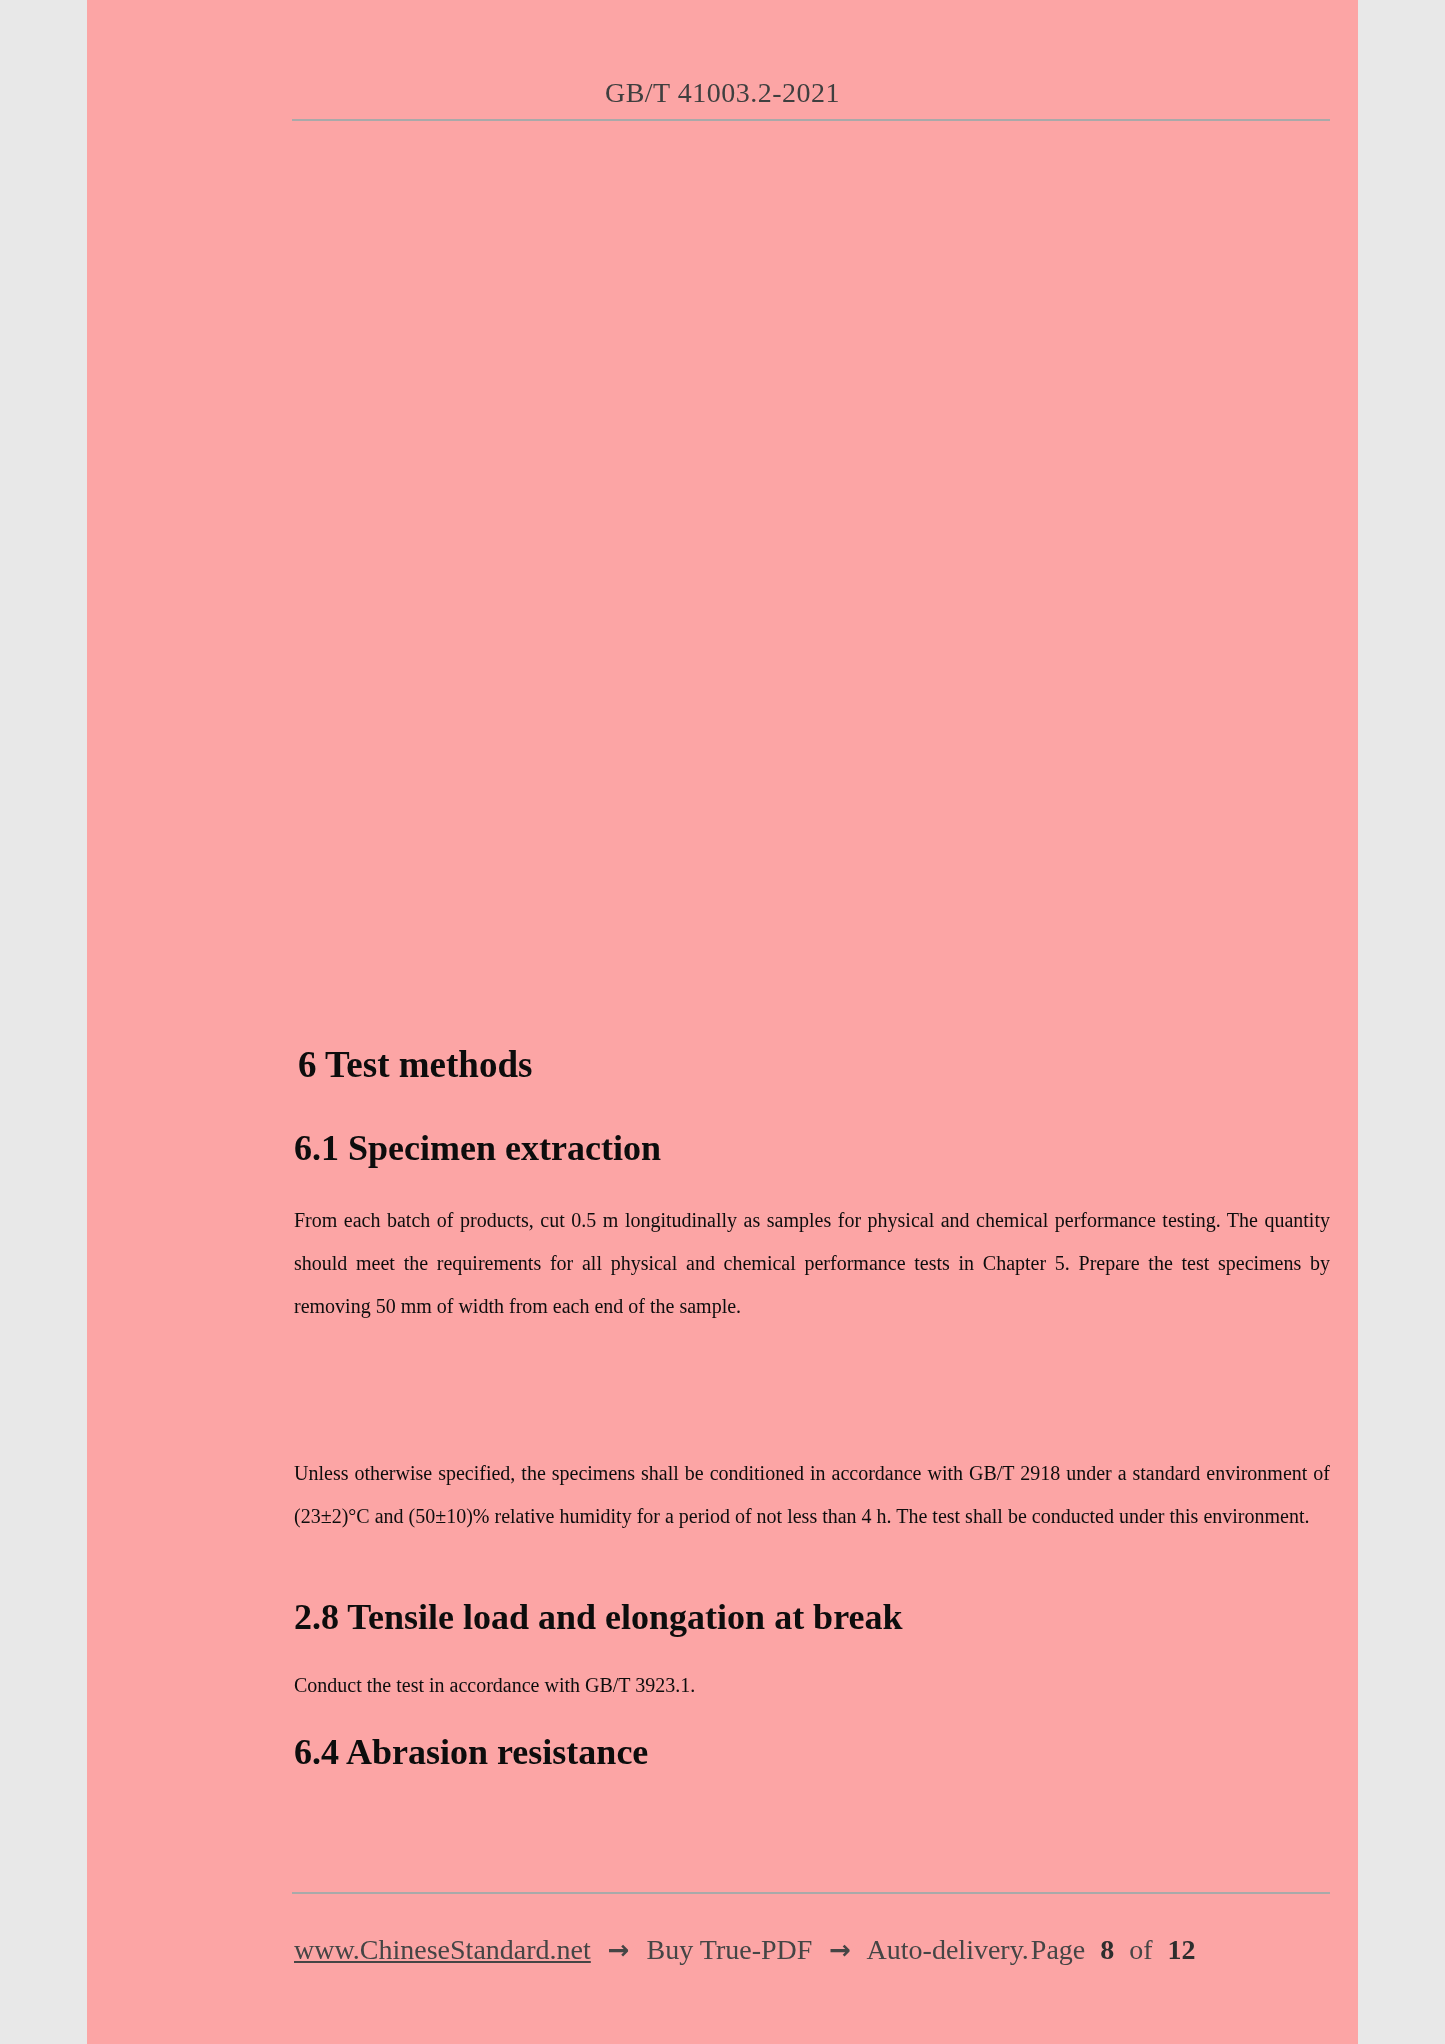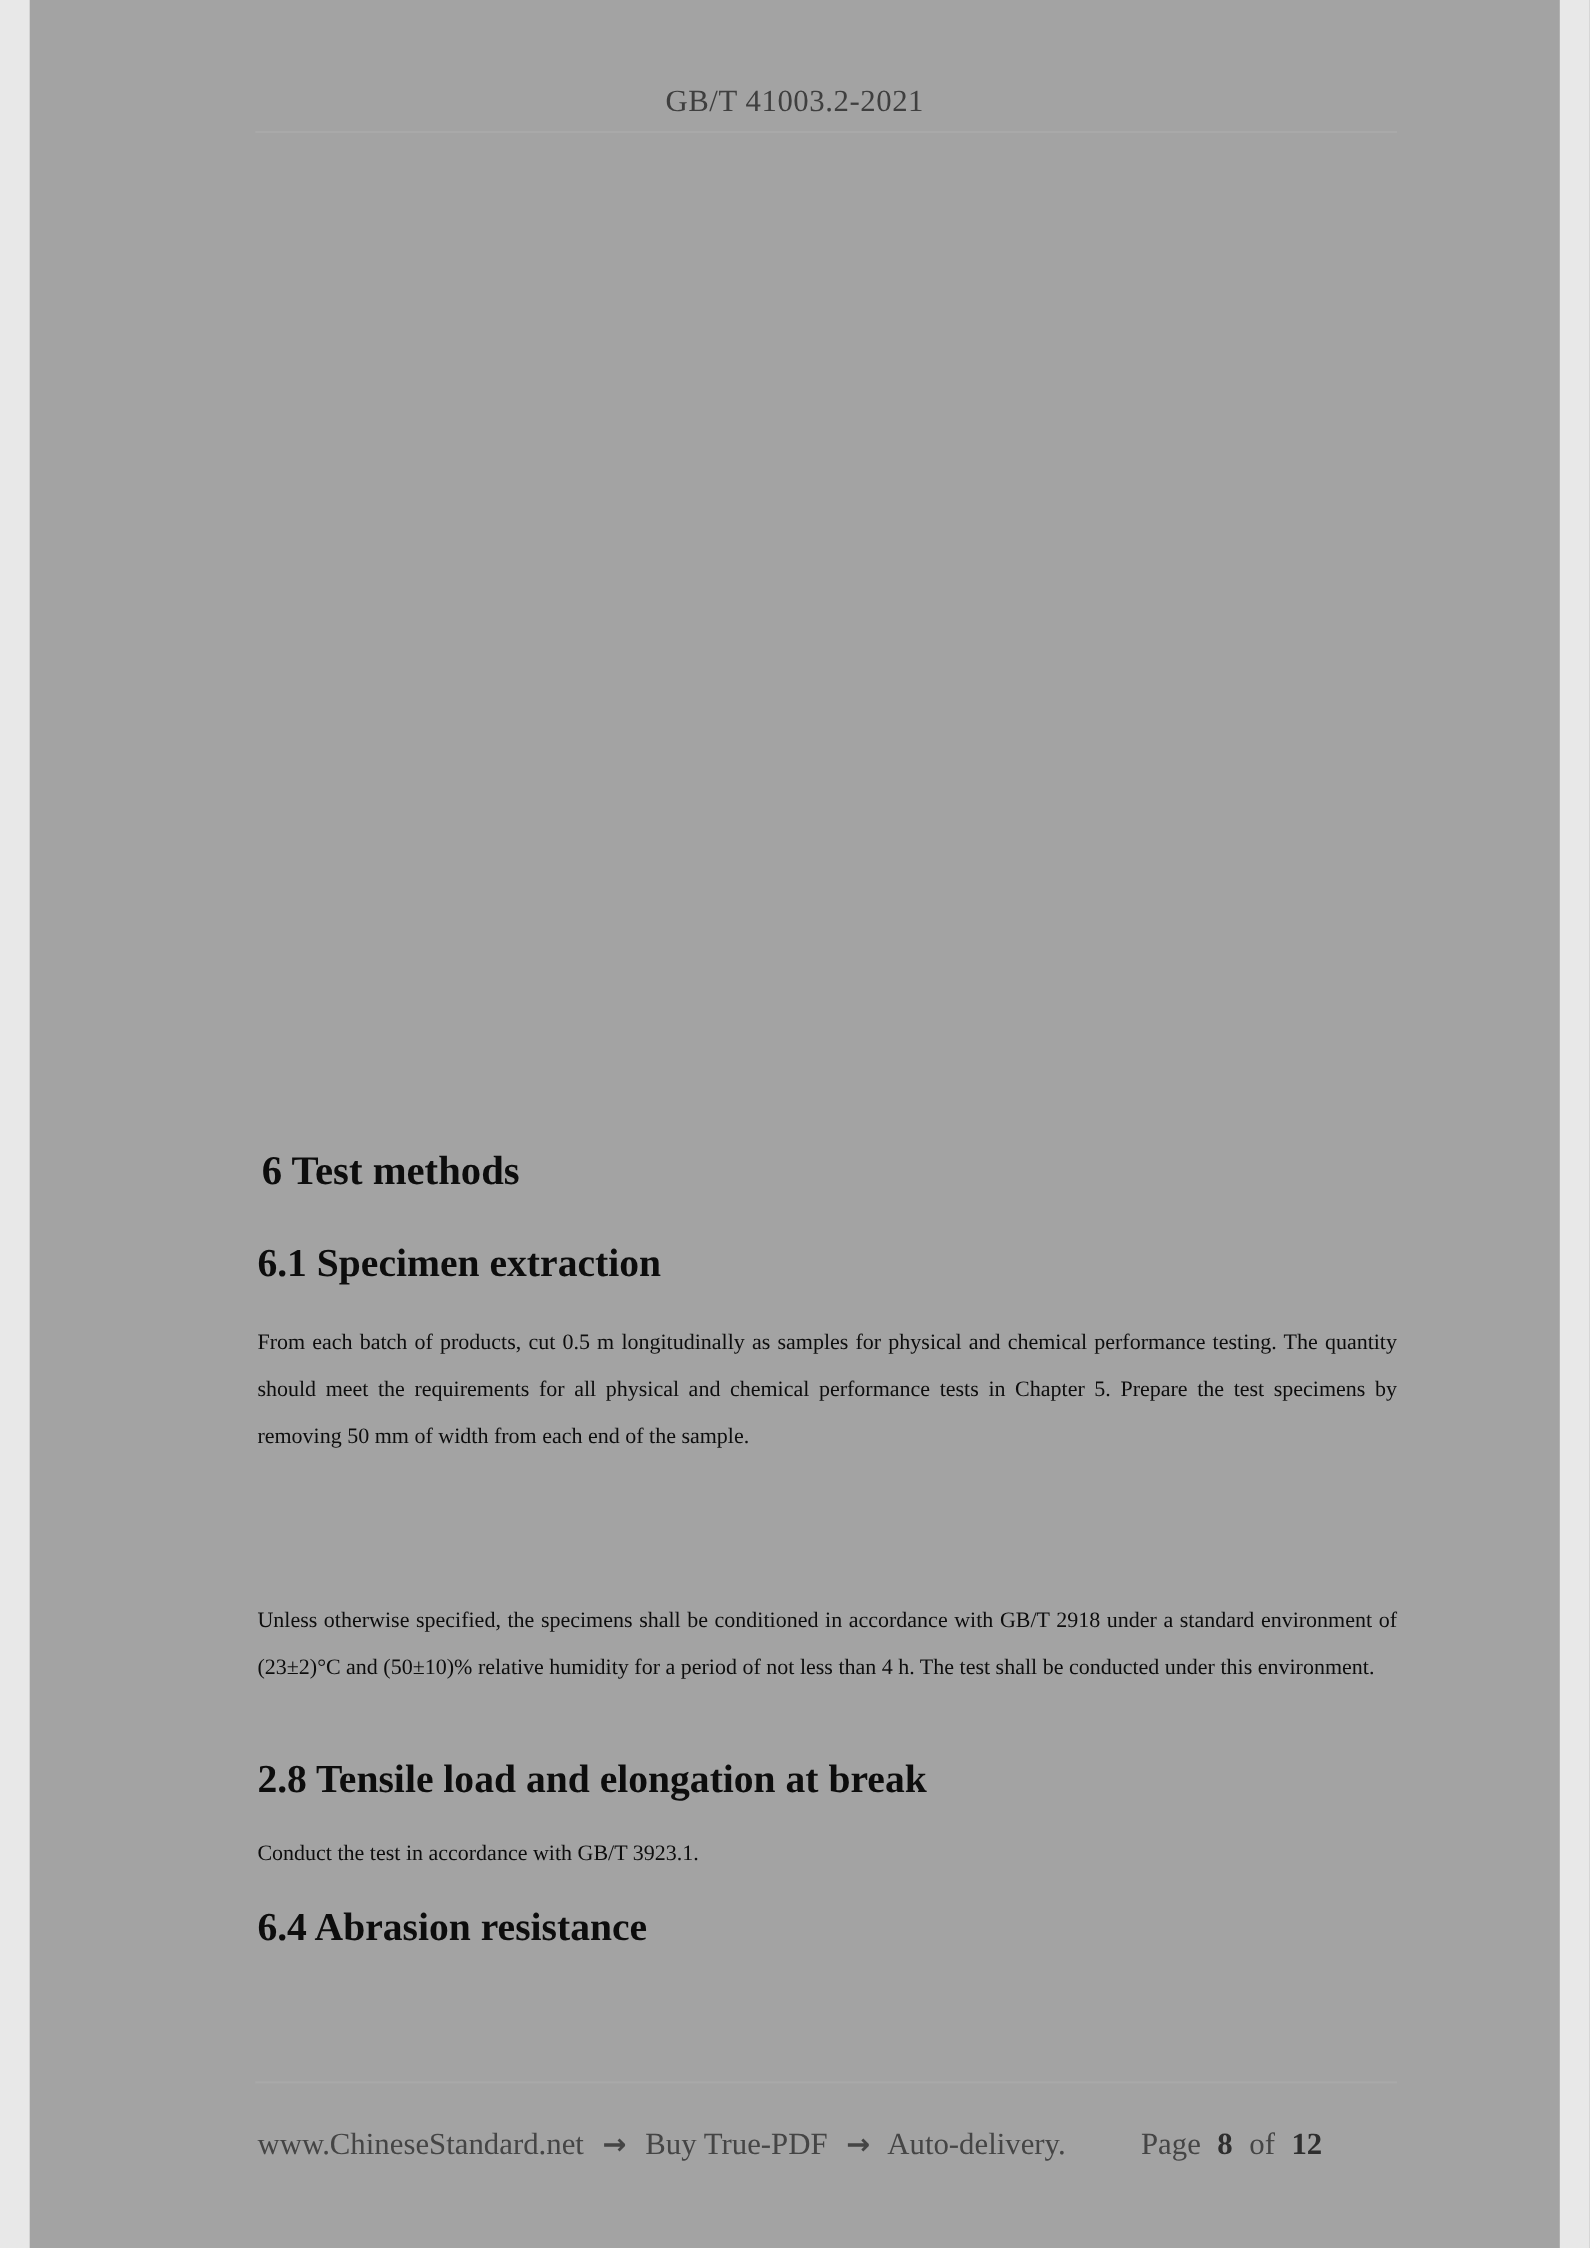--- a/index.html
+++ b/index.html
@@ -1,21 +1,21 @@
 <!DOCTYPE html>
 <html><head>
 <meta charset="utf-8">
 <style>
   html, body { margin: 0; padding: 0; background: #e8e8e8; }
   .page {
     position: relative;
-    width: 1391px;
+    width: 1271px;
     height: 2044px;
     margin: 0 auto;
-    background: #a3a3a3;
+    background: #fca5a5;
     font-family: "Liberation Serif", serif;
     overflow: hidden;
   }
   .header-title {
     position: absolute;
     top: 76px;
     left: 0;
     width: 100%;
     text-align: center;
     font-size: 28px;
@@ -78,20 +78,21 @@
     display: flex;
     justify-content: space-between;
     align-items: baseline;
     font-size: 28px;
     line-height: 40px;
     color: #454545;
   }
   .footer-left { white-space: nowrap; }
   .footer-link {
     color: #454545;
+    text-decoration: underline;
     cursor: pointer;
   }
   .arrow-icon {
     font-family: "DejaVu Sans", sans-serif;
     font-weight: 700;
     font-size: 26px;
     color: #454545;
     margin: 0 10px;
   }
   .footer-right { white-space: nowrap; color: #454545; }

